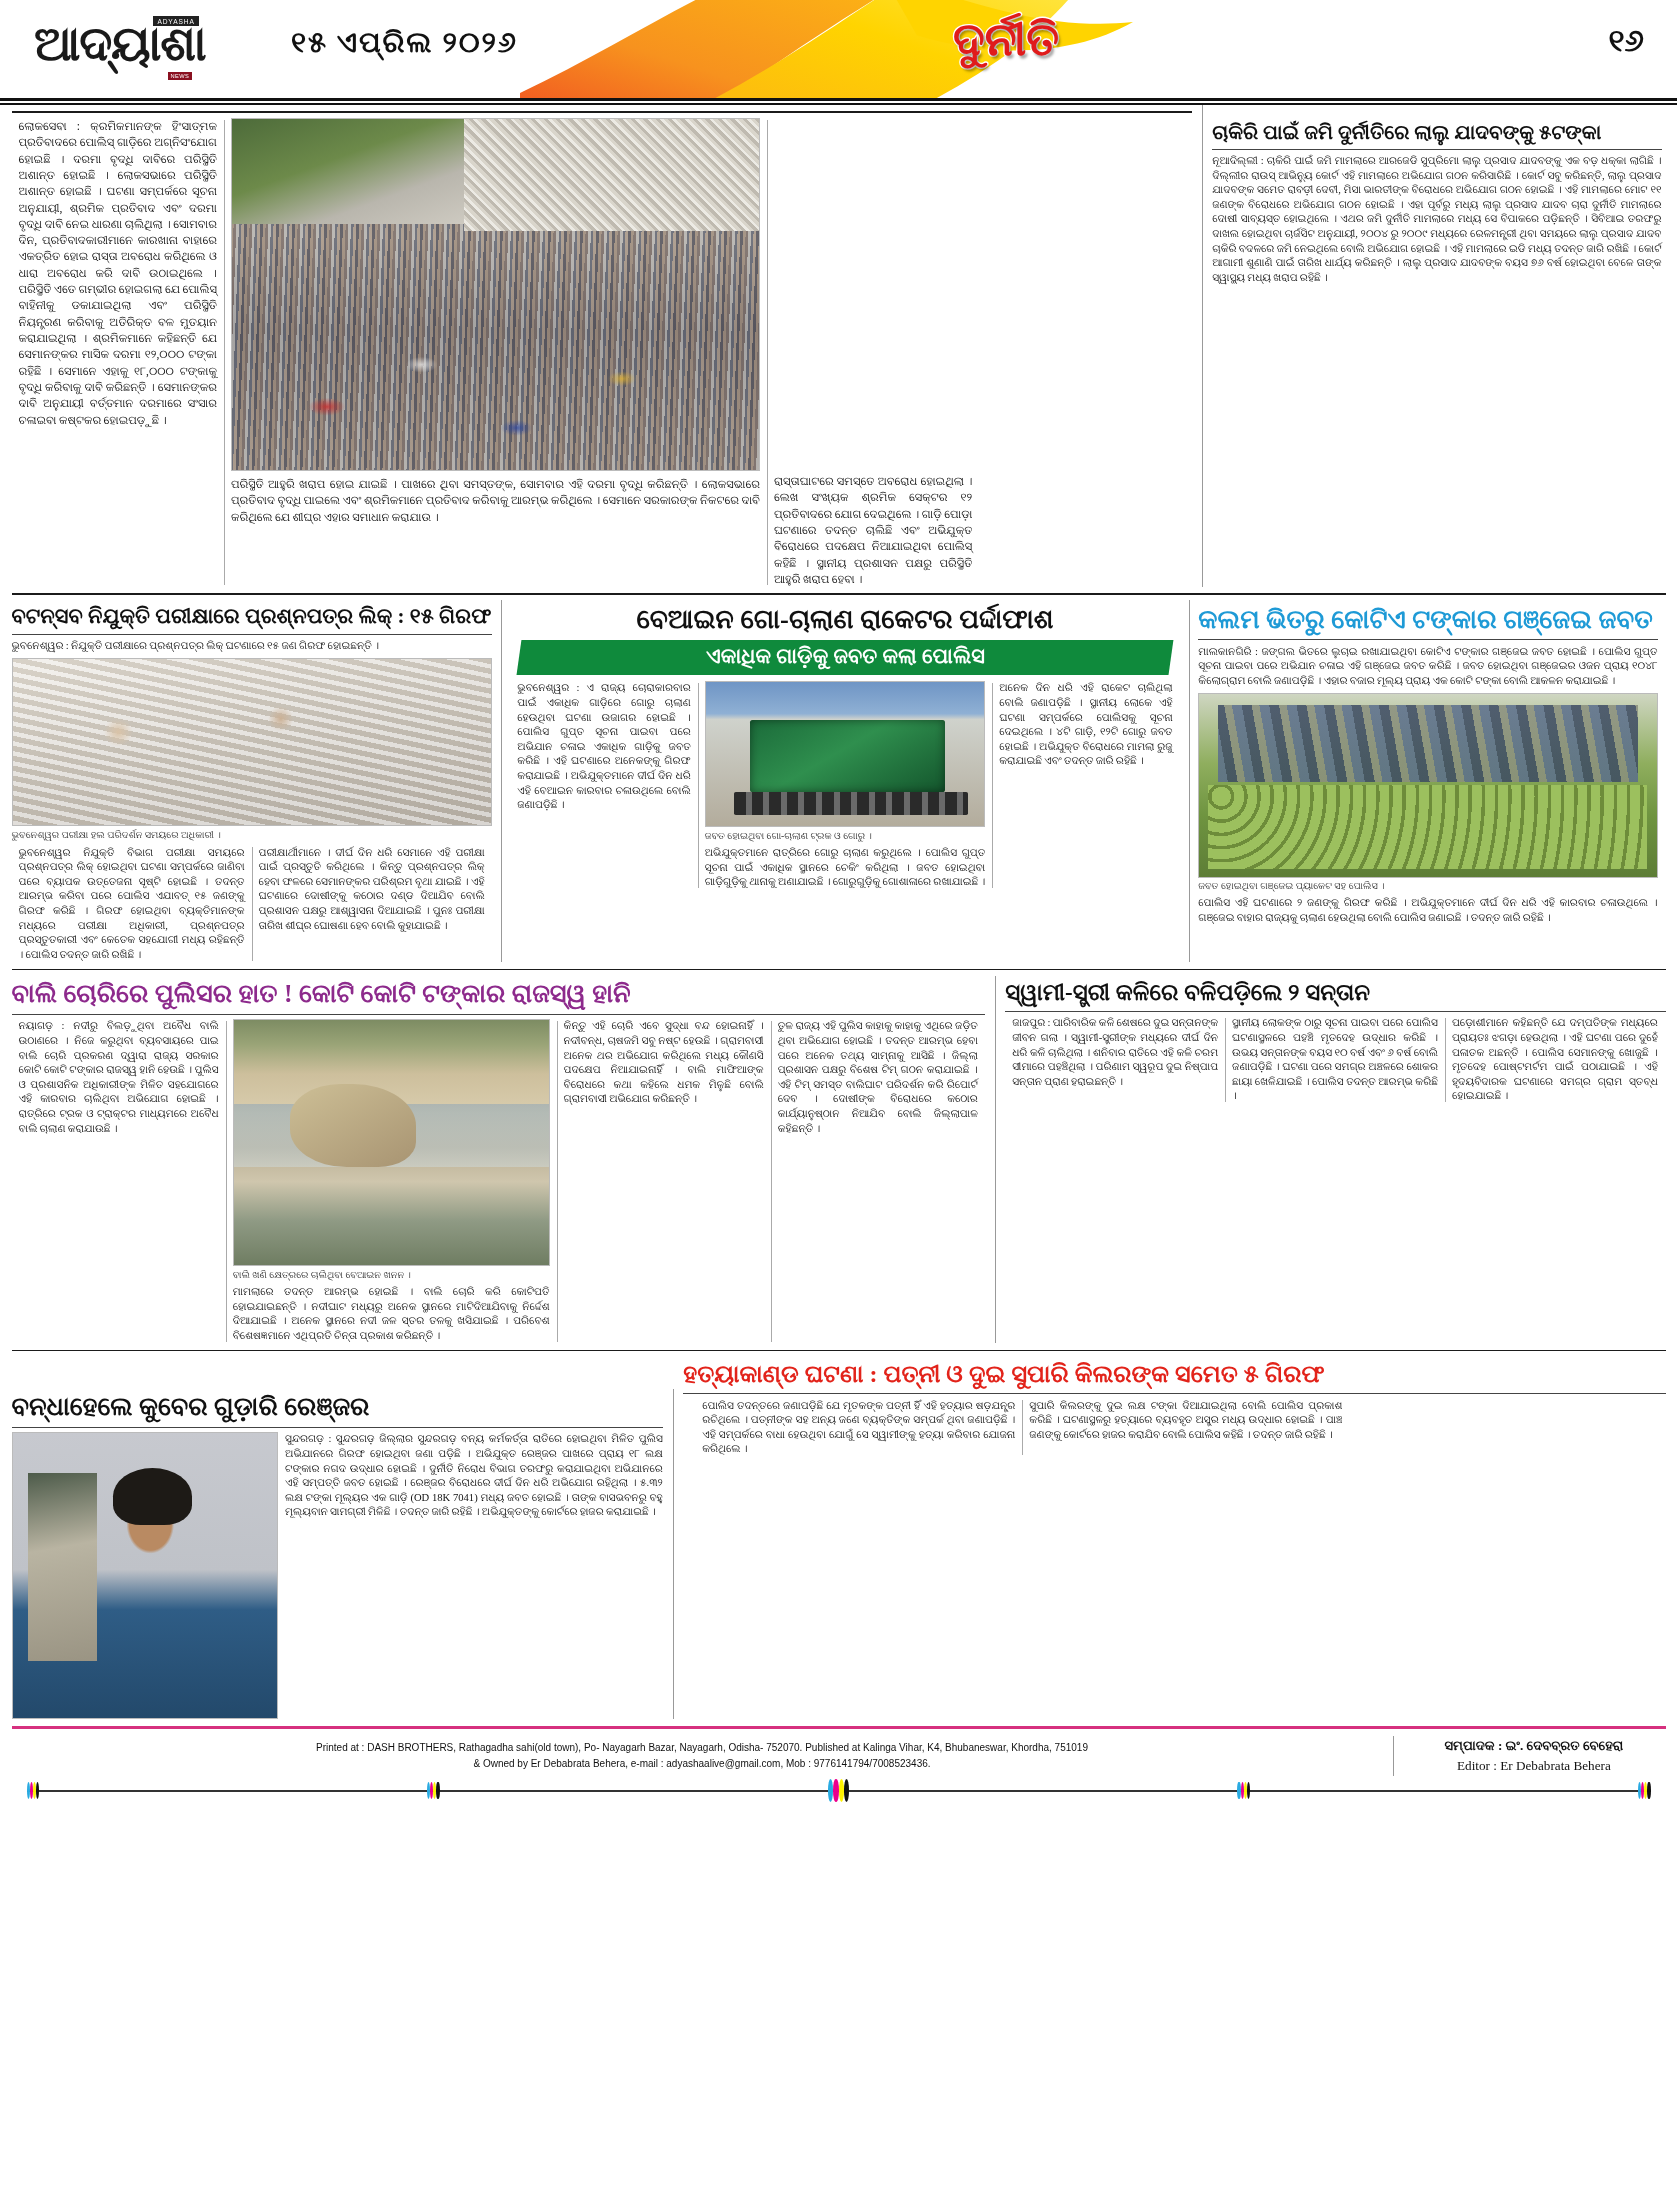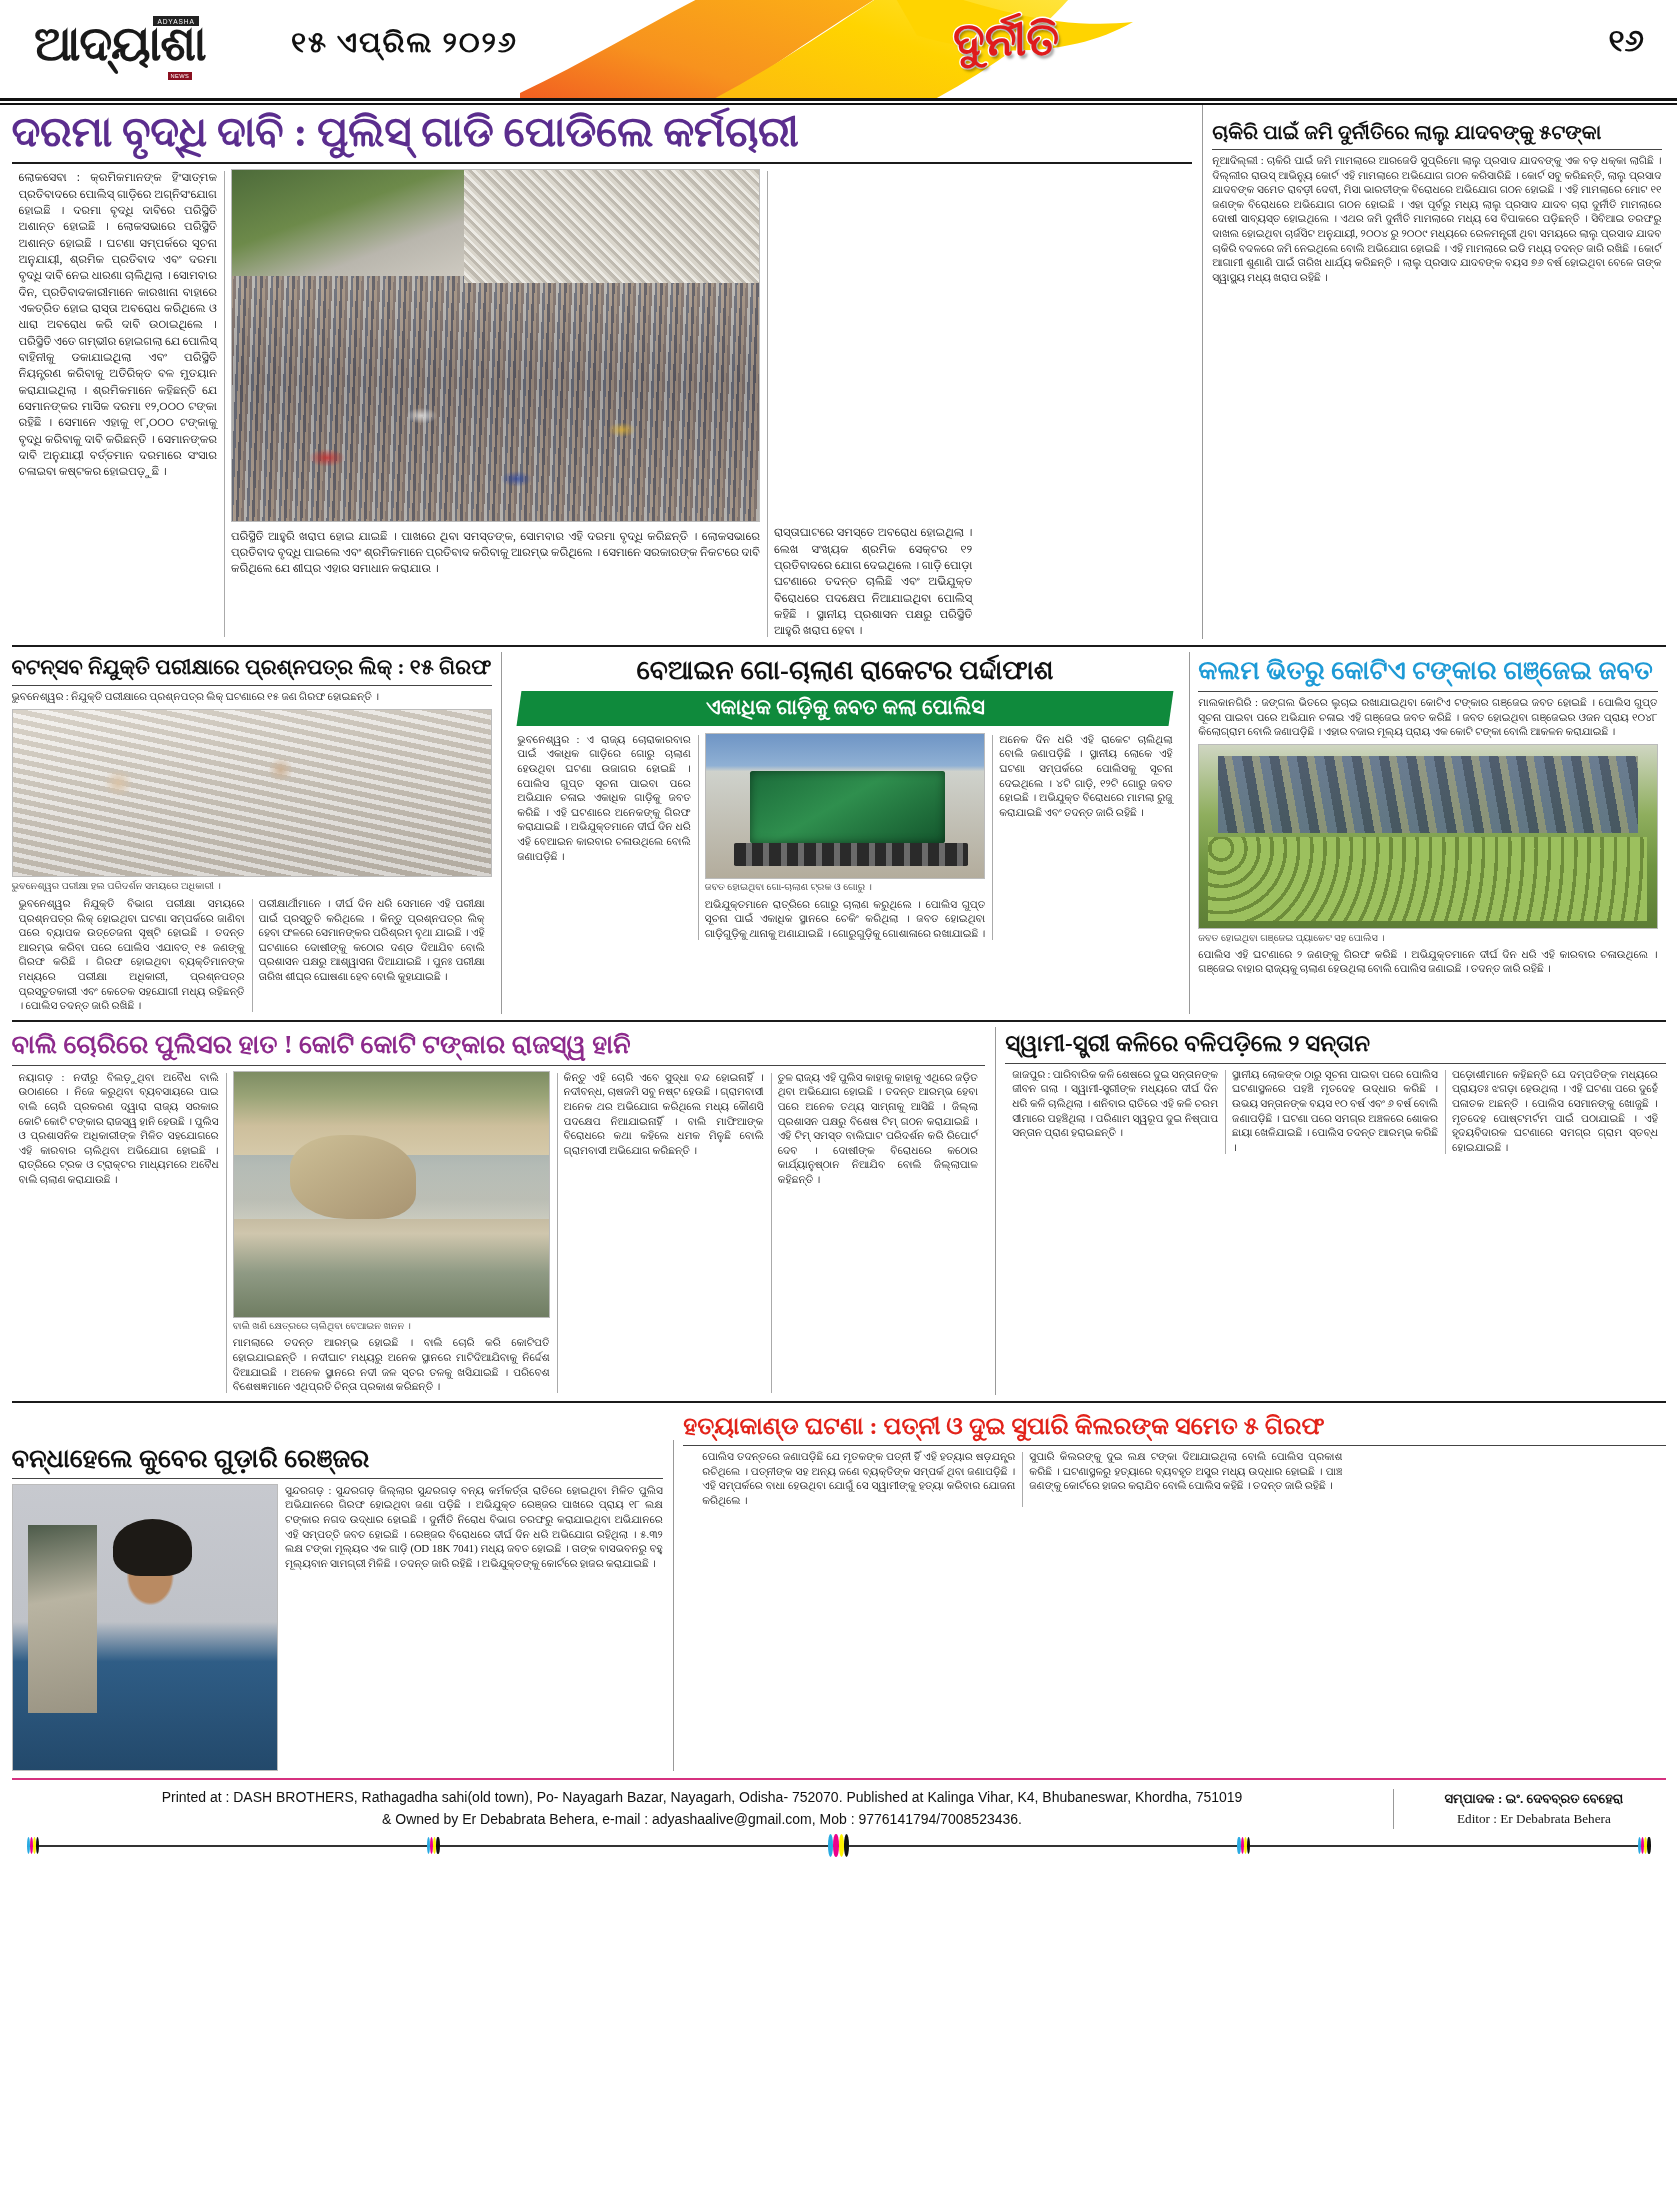--- a/index.html
+++ b/index.html
@@ -265,21 +265,21 @@
   .footer-rule { height: 2.6px; background: #d6317f; margin: 7px 11.5px 0 11.5px; }
   .footer {
     display: flex;
     align-items: center;
     padding: 7px 11.5px 4.4px 11.5px;
   }
   .footer-left {
     flex: 1;
     text-align: center;
     font-family: "Liberation Sans", sans-serif;
-    font-size: 14px;
+    font-size: 10px;
     line-height: 1.55;
     color: #111;
   }
   .footer-right {
     width: 273px;
     text-align: center;
     font-family: "Liberation Serif", serif;
     font-size: 13.2px;
     line-height: 1.5;
     color: #111;
@@ -343,21 +343,20 @@
   </div>
 
   <div class="rule-thick"></div>
   <div class="rule-gap"></div>
   <div class="rule-thin"></div>
 
   <div class="band">
     <div style="display:flex;">
 
       <div style="width:1191px; padding-right:9.7px; border-right:0.9px solid #999;">
-        <div class="hl hl-xl">ଦରମା ବୃଦ୍ଧି ଦାବି : ପୁଲିସ୍ ଗାଡି ପୋଡିଲେ କର୍ମଚାରୀ</div>
         <div class="hsep"></div>
 
         <div class="cols">
           <div class="col" style="width:18%;">
             <div class="body-txt">ଲୋକସେବା : କ୍ରମିକମାନଙ୍କ ହିଂସାତ୍ମକ ପ୍ରତିବାଦରେ ପୋଲିସ୍ ଗାଡ଼ିରେ ଅଗ୍ନିସଂଯୋଗ ହୋଇଛି । ଦରମା ବୃଦ୍ଧି ଦାବିରେ ପରିସ୍ଥିତି ଅଶାନ୍ତ ହୋଇଛି । ଲୋକସଭାରେ ପରିସ୍ଥିତି ଅଶାନ୍ତ ହୋଇଛି । ଘଟଣା ସମ୍ପର୍କରେ ସୂଚନା ଅନୁଯାୟୀ, ଶ୍ରମିକ ପ୍ରତିବାଦ ଏବଂ ଦରମା ବୃଦ୍ଧି ଦାବି ନେଇ ଧାରଣା ଚାଲିଥିଲା । ସୋମବାର ଦିନ, ପ୍ରତିବାଦକାରୀମାନେ କାରଖାନା ବାହାରେ ଏକତ୍ରିତ ହୋଇ ରାସ୍ତା ଅବରୋଧ କରିଥିଲେ ଓ ଧାରା ଅବରୋଧ କରି ଦାବି ଉଠାଇଥିଲେ । ପରିସ୍ଥିତି ଏତେ ଗମ୍ଭୀର ହୋଇଗଲା ଯେ ପୋଲିସ୍ ବାହିନୀକୁ ଡକାଯାଇଥିଲା ଏବଂ ପରିସ୍ଥିତି ନିୟନ୍ତ୍ରଣ କରିବାକୁ ଅତିରିକ୍ତ ବଳ ମୁତୟାନ କରାଯାଇଥିଲା । ଶ୍ରମିକମାନେ କହିଛନ୍ତି ଯେ ସେମାନଙ୍କର ମାସିକ ଦରମା ୧୨,୦୦୦ ଟଙ୍କା ରହିଛି । ସେମାନେ ଏହାକୁ ୧୮,୦୦୦ ଟଙ୍କାକୁ ବୃଦ୍ଧି କରିବାକୁ ଦାବି କରିଛନ୍ତି । ସେମାନଙ୍କର ଦାବି ଅନୁଯାୟୀ ବର୍ତ୍ତମାନ ଦରମାରେ ସଂସାର ଚଳାଇବା କଷ୍ଟକର ହୋଇପଡ଼ୁଛି ।</div>
           </div>
           <div class="col" style="width:46%;">
             <div class="photo ph-crowd" style="height:353px;"></div>
             <div class="body-txt" style="margin-top:5.3px;">ପରିସ୍ଥିତି ଆହୁରି ଖରାପ ହୋଇ ଯାଇଛି । ପାଖରେ ଥିବା ସମସ୍ତଙ୍କ, ସୋମବାର ଏହି ଦରମା ବୃଦ୍ଧି କରିଛନ୍ତି । ଲୋକସଭାରେ ପ୍ରତିବାଦ ବୃଦ୍ଧି ପାଇଲେ ଏବଂ ଶ୍ରମିକମାନେ ପ୍ରତିବାଦ କରିବାକୁ ଆରମ୍ଭ କରିଥିଲେ । ସେମାନେ ସରକାରଙ୍କ ନିକଟରେ ଦାବି କରିଥିଲେ ଯେ ଶୀଘ୍ର ଏହାର ସମାଧାନ କରାଯାଉ ।</div>
           </div>

